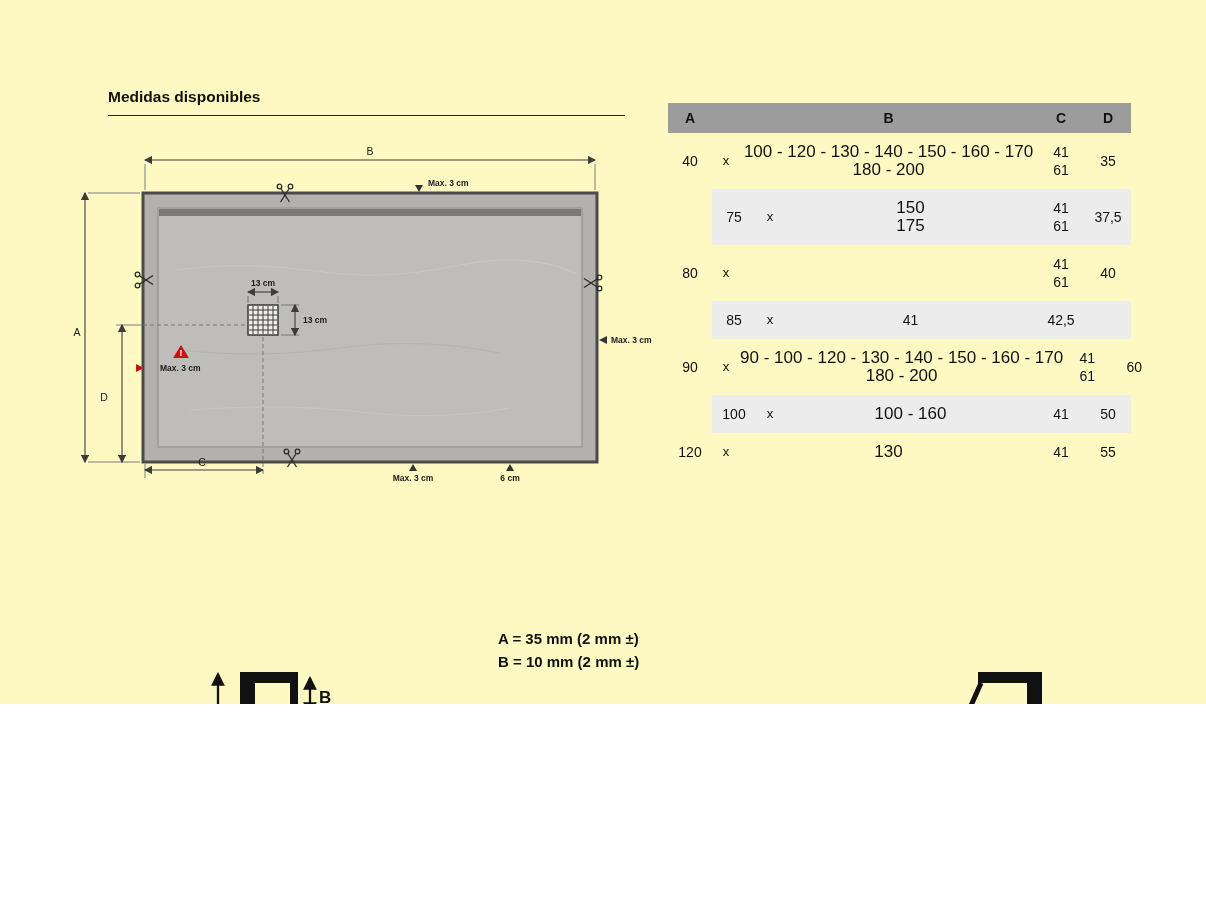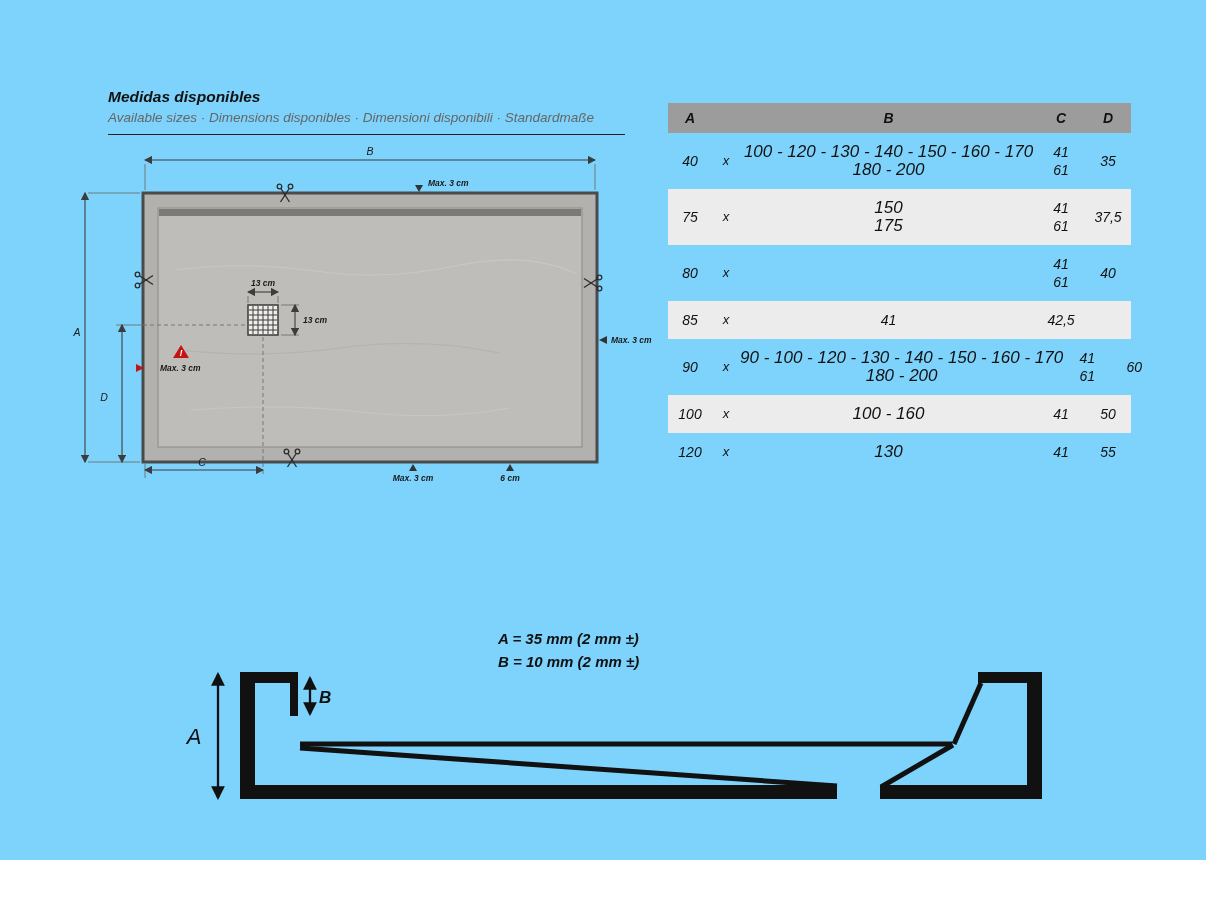--- a/index.html
+++ b/index.html
@@ -1,30 +1,30 @@
 <!DOCTYPE html>
 <html><head>
 <meta charset="utf-8">
 <style>
   html,body{margin:0;padding:0;background:#fff;}
-  .canvas{position:relative;width:1206px;height:860px;background:#7dd3fc;overflow:hidden;
-          font-family:"Liberation Sans",sans-serif;color:#111;font-style:italic;}
+  .canvas{position:relative;width:1206px;height:704px;background:#fef9c3;overflow:hidden;
+          font-family:"Liberation Sans",sans-serif;color:#111;}
 
   
   .hdr{position:absolute;left:108px;top:88px;width:517px;}
   .hdr h1{margin:0;font-size:15.5px;font-weight:bold;color:#111;}
   .hdr p{margin:4px 0 0;font-size:13.5px;color:#666;}
   .hdr .rule{margin-top:9px;border-top:1.5px solid #222;height:0;}
 
   
   .sizes{position:absolute;left:668px;top:103px;width:463px;font-size:14px;color:#111;}
   .thead,.trow{display:grid;grid-template-columns:44px 28px 1fr 48px 46px;text-align:center;align-items:center;}
   .thead{background:#9c9c9c;height:30px;font-weight:bold;}
   .trow{padding:10px 0;line-height:18px;}
-  .trow.alt{background:#ececec;}
+  .trow.alt{background:#ececec;margin-left:44px;}
   .trow .cb{font-size:17px;white-space:nowrap;}
   .trow .cx{font-size:13px;}
 
   
   .topview{position:absolute;left:70px;top:140px;width:590px;height:350px;}
   .topview text{font-family:"Liberation Sans",sans-serif;}
   .dimline{stroke:#3c3c3c;stroke-width:1.1;}
   .ext{stroke:#707070;stroke-width:0.9;}
   .dash{stroke:#707070;stroke-width:0.9;stroke-dasharray:4 3;fill:none;}
   .dletter{font-size:10.5px;fill:#1a1a1a;}
@@ -42,21 +42,20 @@
   .plabelA{font-size:22px;}
   .plabelB{font-size:17px;font-weight:bold;}
 </style>
 </head>
 <body>
 
 <div class="canvas">
 
   <div class="hdr">
     <h1>Medidas disponibles</h1>
-    <p>Available sizes · Dimensions disponibles · Dimensioni disponibili · Standardmaße</p>
     <div class="rule"></div>
   </div>
 
   <svg class="topview" viewBox="0 0 590 350">
     <defs>
       <marker id="arr" viewBox="0 0 10 10" refX="8.5" refY="5" markerWidth="7.5" markerHeight="7.5" orient="auto-start-reverse">
         <path d="M0,0 L10,5 L0,10 z" fill="#3c3c3c"></path>
       </marker>
     </defs>
 

